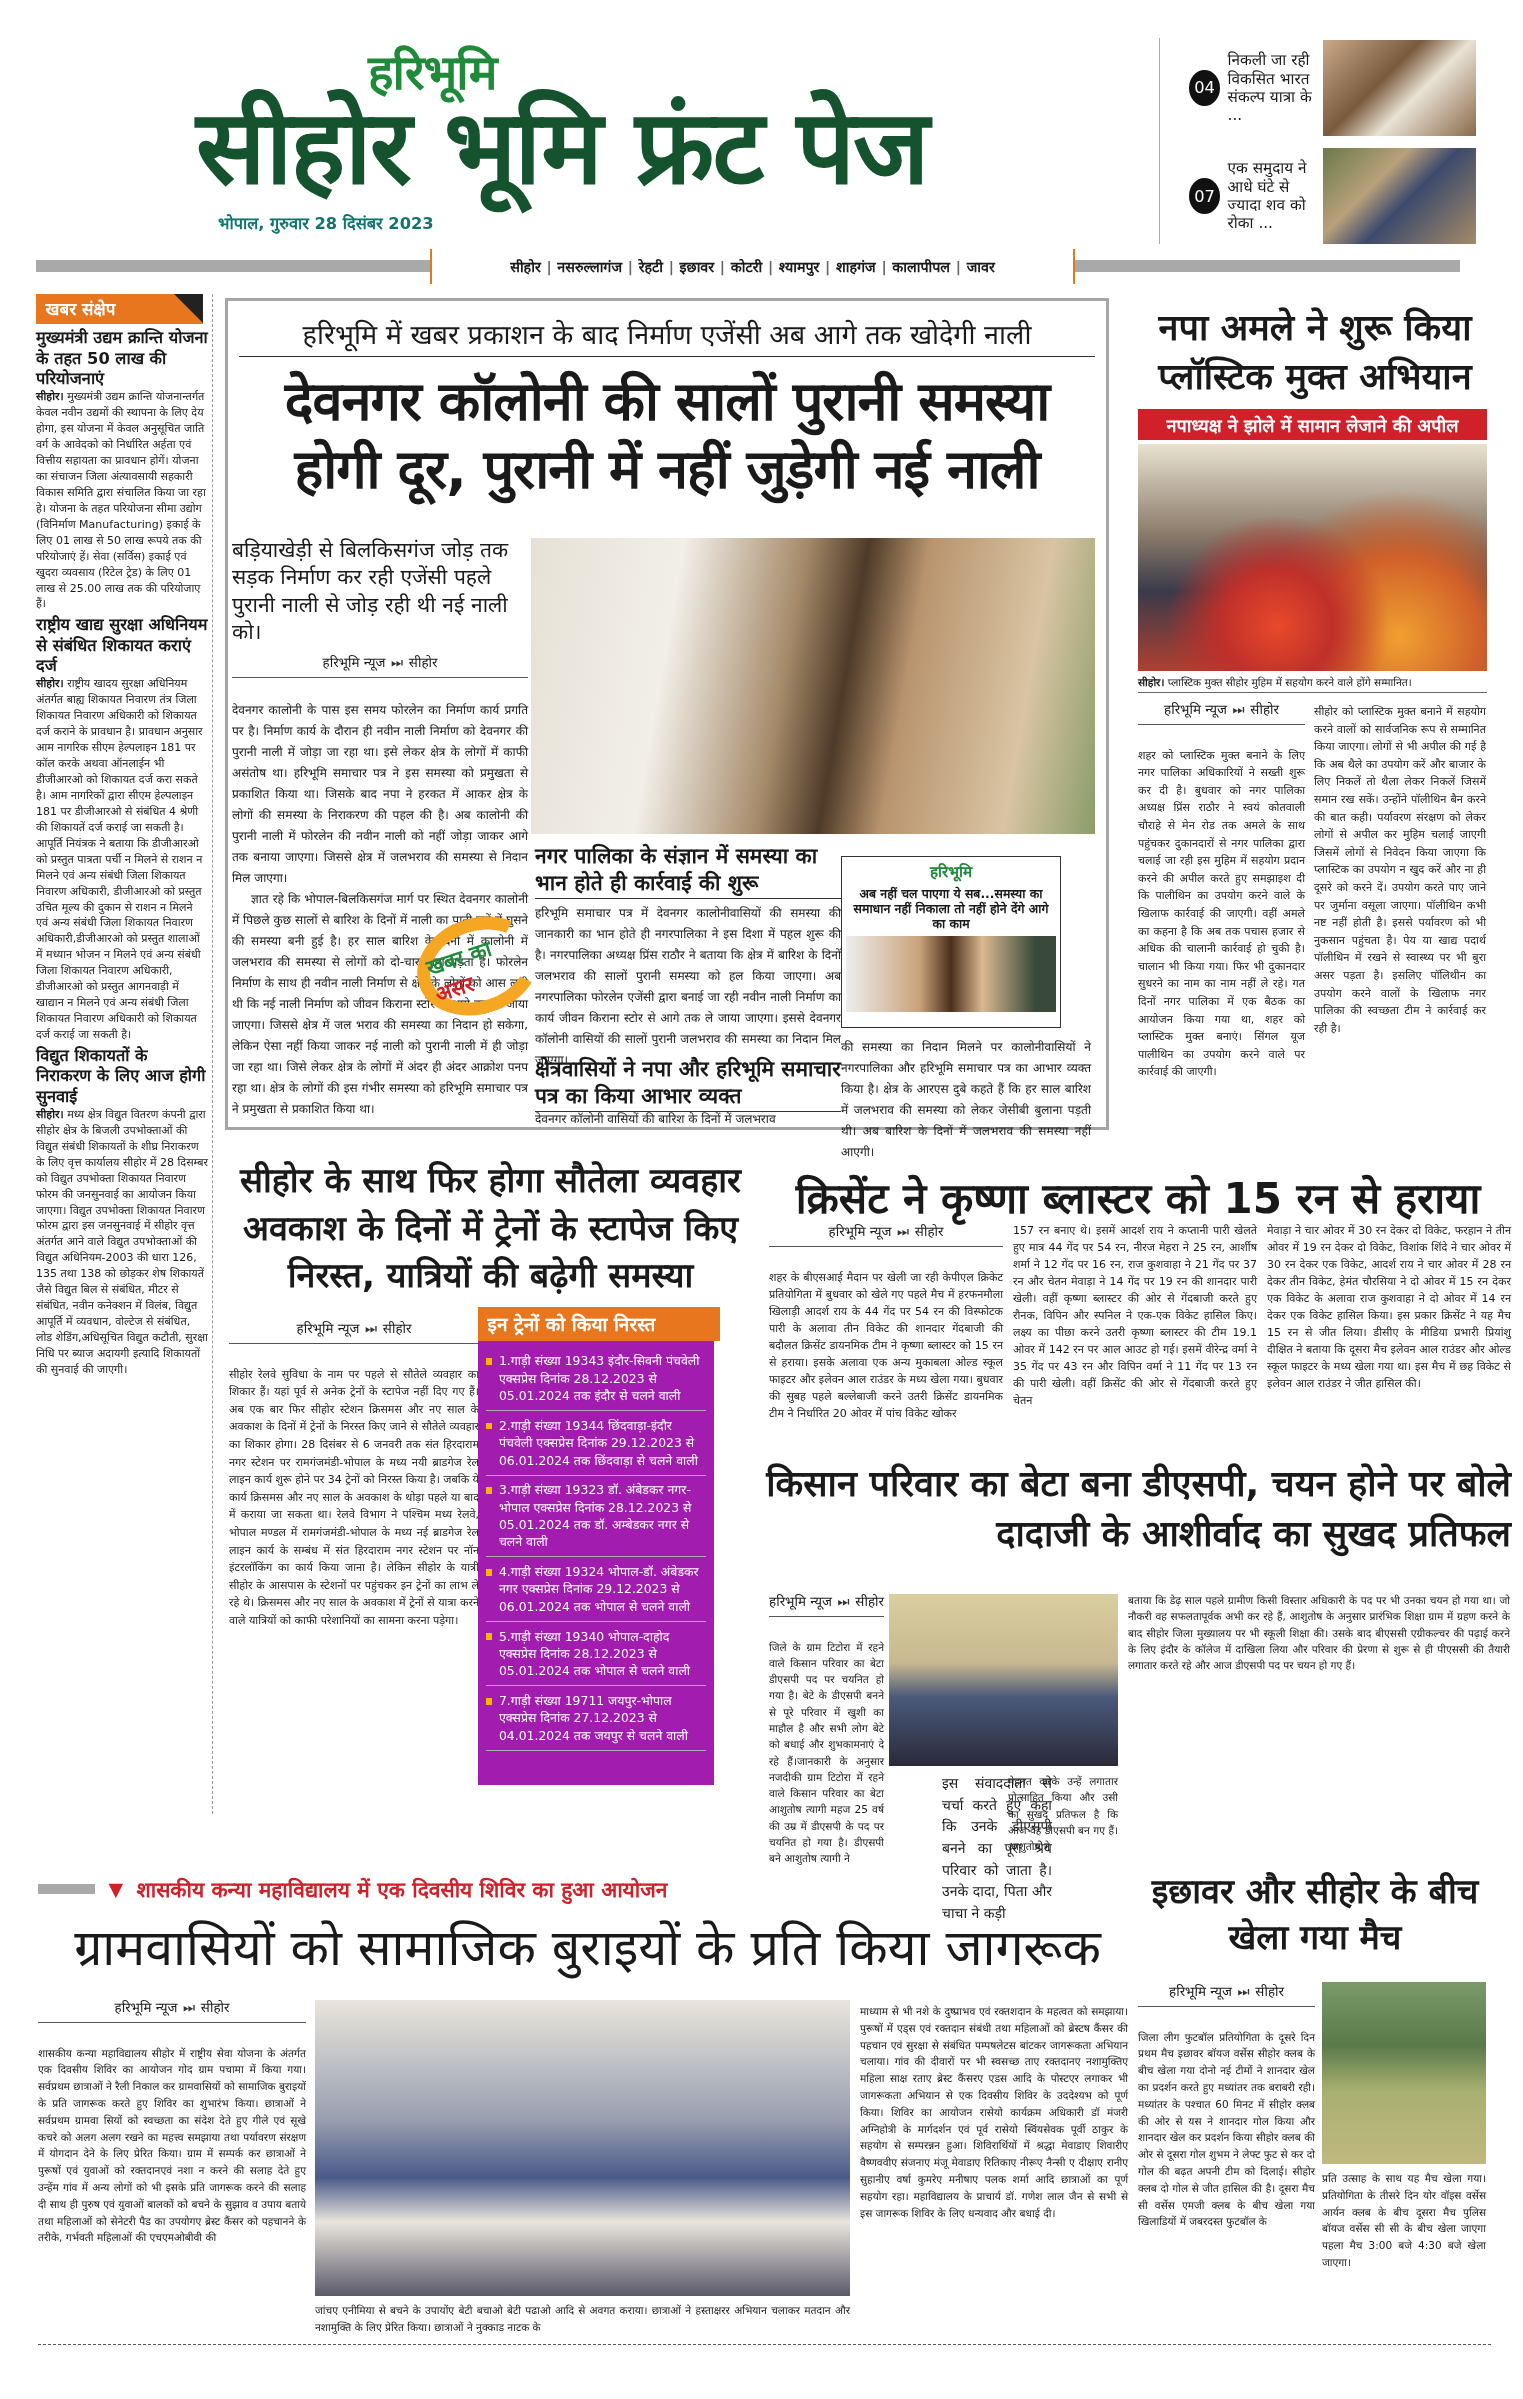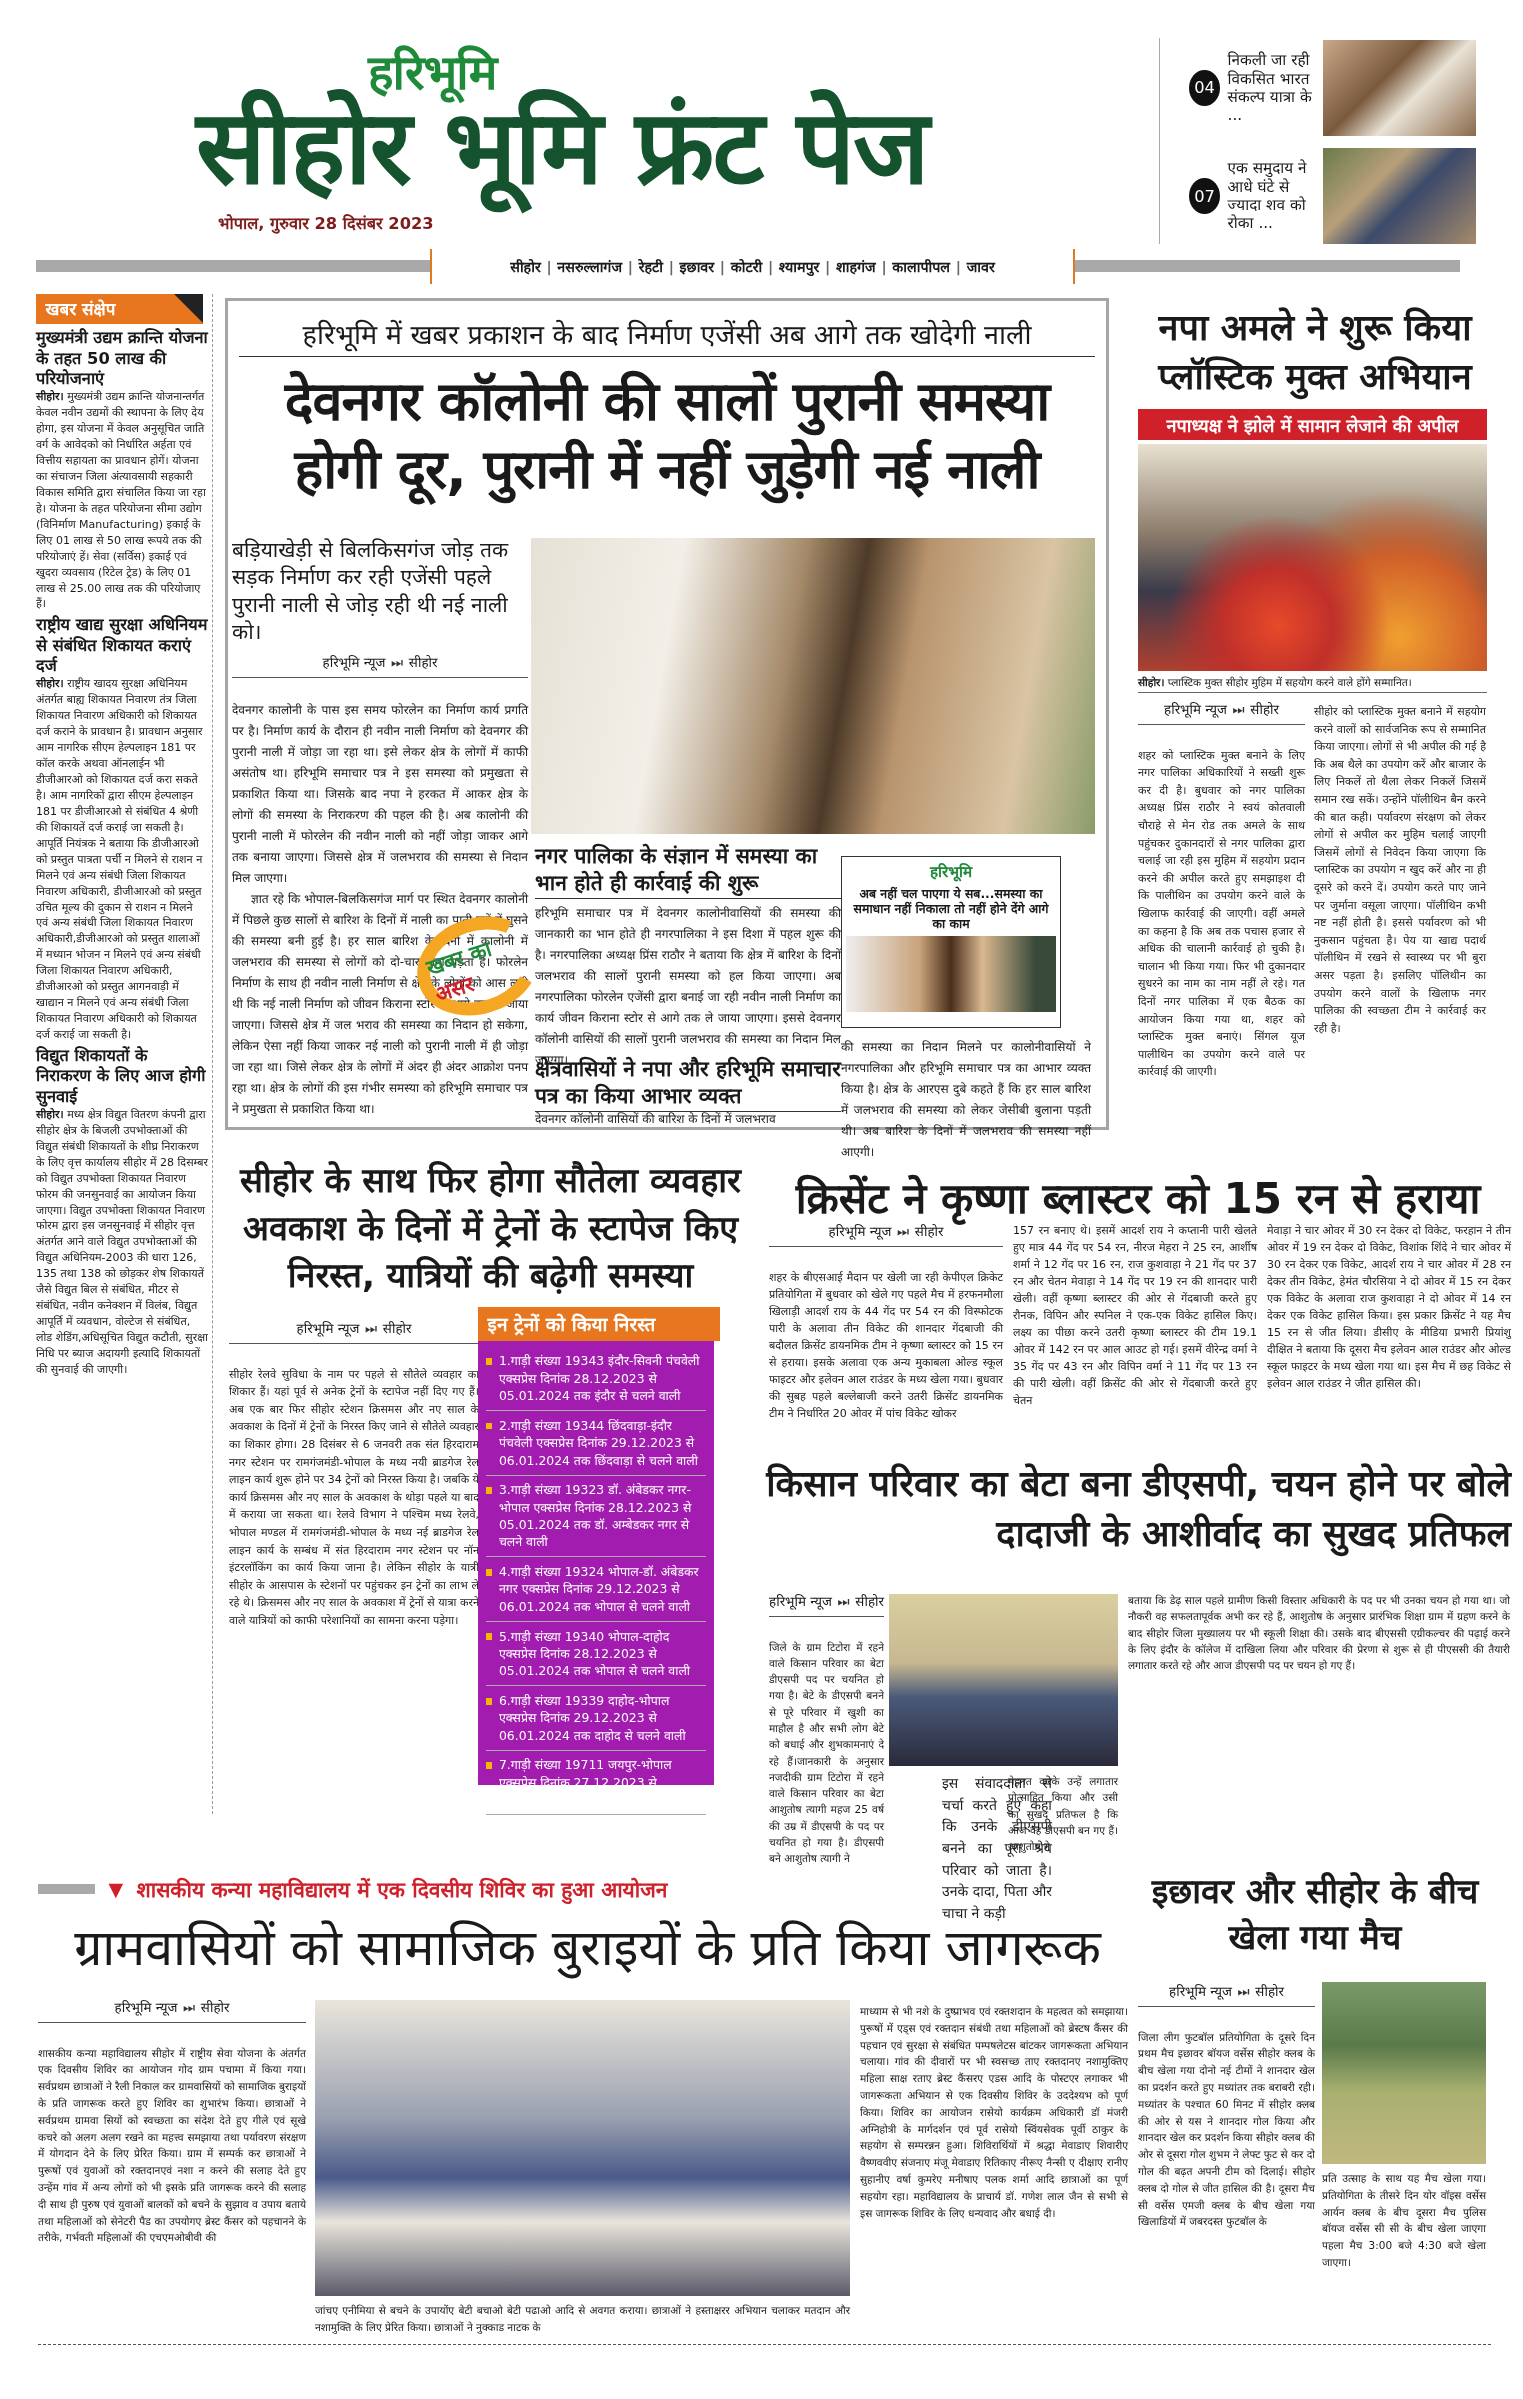--- a/index.html
+++ b/index.html
@@ -1,20 +1,20 @@
 <!DOCTYPE html>
 <html><head>
 <meta charset="utf-8">
 <style>
 *{box-sizing:border-box;margin:0;padding:0}
 body{width:1524px;height:2399px;background:#fff;font-family:"DejaVu Sans",sans-serif;color:#1a1a1a;position:relative;overflow:hidden}
 .abs{position:absolute}
 .masthead-brand{left:368px;top:38px;font-size:48px;font-weight:bold;color:#1f8a3a;letter-spacing:-1px}
 .masthead-title{left:196px;top:91px;font-size:103px;font-weight:bold;color:#14532d;letter-spacing:-1.9px;line-height:1.1}
-.masthead-date{left:218px;top:212px;font-size:16.3px;font-weight:bold;color:#7f1d1d}
+.masthead-date{left:218px;top:212px;font-size:16.3px;font-weight:bold;color:#0f766e}
 .teaser-box{left:1159px;top:38px;width:325px;height:206px;border-left:1.9px solid #aaa}
 .teaser{position:absolute;left:29px;width:287px;height:96px;display:flex;align-items:center}
 .teaser .num{width:31px;height:36px;border-radius:50%;background:#111;color:#fff;font-size:16.3px;display:flex;align-items:center;justify-content:center;flex:none}
 .teaser .txt{width:100px;font-size:15.3px;margin-left:7.6px;line-height:1.2}
 .teaser .ph{width:153px;height:96px;margin-left:9.6px;background:linear-gradient(135deg,#c9a98a,#7a5a3c 40%,#e9e2d6 60%,#8a6a4a);flex:none}
 .teaser.t2 .ph{background:linear-gradient(135deg,#6b7a4a,#b8a07a 35%,#3c4a6b 55%,#a58a6a)}
 .nav-bar{left:36px;top:260px;width:1424px;height:11.5px;background:#a9a9a9}
 .nav-inner{left:430px;top:249px;width:645px;height:35px;background:#fff;border-left:2.9px solid #e07a20;border-right:2.9px solid #e07a20;display:flex;align-items:center;justify-content:center;gap:5.7px;font-size:14.3px;font-weight:bold}
 .nav-inner .sep{color:#666}
 .col-left{left:36px;top:294px;width:172px;font-size:11px;line-height:1.45}
@@ -164,21 +164,20 @@
   <div class="body-text" style="font-size:11px;line-height:1.6">सीहोर रेलवे सुविधा के नाम पर पहले से सौतेले व्यवहार का शिकार हैं। यहां पूर्व से अनेक ट्रेनों के स्टापेज नहीं दिए गए हैं। अब एक बार फिर सीहोर स्टेशन क्रिसमस और नए साल के अवकाश के दिनों में ट्रेनों के निरस्त किए जाने से सौतेले व्यवहार का शिकार होगा। 28 दिसंबर से 6 जनवरी तक संत हिरदाराम नगर स्टेशन पर रामगंजमंडी-भोपाल के मध्य नयी ब्राडगेज रेल लाइन कार्य शुरू होने पर 34 ट्रेनों को निरस्त किया है। जबकि ये कार्य क्रिसमस और नए साल के अवकाश के थोड़ा पहले या बाद में कराया जा सकता था। रेलवे विभाग ने पश्चिम मध्य रेलवे, भोपाल मण्डल में रामगंजमंडी-भोपाल के मध्य नई ब्राडगेज रेल लाइन कार्य के सम्बंध में संत हिरदाराम नगर स्टेशन पर नॉन इंटरलॉकिंग का कार्य किया जाना है। लेकिन सीहोर के यात्री सीहोर के आसपास के स्टेशनों पर पहुंचकर इन ट्रेनों का लाभ ले रहे थे। क्रिसमस और नए साल के अवकाश में ट्रेनों से यात्रा करने वाले यात्रियों को काफी परेशानियों का सामना करना पड़ेगा।</div>
 </div>
 <div class="abs train-box">
   <div class="train-title">इन ट्रेनों को किया निरस्त</div>
   <ul class="train-list">
     <li>1.गाड़ी संख्या 19343 इंदौर-सिवनी पंचवेली एक्सप्रेस दिनांक 28.12.2023 से 05.01.2024 तक इंदौर से चलने वाली</li>
     <li>2.गाड़ी संख्या 19344 छिंदवाड़ा-इंदौर पंचवेली एक्सप्रेस दिनांक 29.12.2023 से 06.01.2024 तक छिंदवाड़ा से चलने वाली</li>
     <li>3.गाड़ी संख्या 19323 डॉ. अंबेडकर नगर-भोपाल एक्सप्रेस दिनांक 28.12.2023 से 05.01.2024 तक डॉ. अम्बेडकर नगर से चलने वाली</li>
     <li>4.गाड़ी संख्या 19324 भोपाल-डॉ. अंबेडकर नगर एक्सप्रेस दिनांक 29.12.2023 से 06.01.2024 तक भोपाल से चलने वाली</li>
     <li>5.गाड़ी संख्या 19340 भोपाल-दाहोद एक्सप्रेस दिनांक 28.12.2023 से 05.01.2024 तक भोपाल से चलने वाली</li>
-    <li>6.गाड़ी संख्या 19339 दाहोद-भोपाल एक्सप्रेस दिनांक 29.12.2023 से 06.01.2024 तक दाहोद से चलने वाली</li>
     <li>7.गाड़ी संख्या 19711 जयपुर-भोपाल एक्सप्रेस दिनांक 27.12.2023 से 04.01.2024 तक जयपुर से चलने वाली</li>
   </ul>
 </div>
 
 <div class="abs cricket-head">क्रिसेंट ने कृष्णा ब्लास्टर को 15 रन से हराया</div>
 <div class="abs" style="left:769px;top:1222px;width:234px">
   <div class="byline"><span>हरिभूमि न्यूज</span><span class="arrow">⏭</span><span>सीहोर</span></div>
   <div class="body-text" style="font-size:11px;line-height:1.55">शहर के बीएसआई मैदान पर खेली जा रही केपीएल क्रिकेट प्रतियोगिता में बुधवार को खेले गए पहले मैच में हरफनमौला खिलाड़ी आदर्श राय के 44 गेंद पर 54 रन की विस्फोटक पारी के अलावा तीन विकेट की शानदार गेंदबाजी की बदौलत क्रिसेंट डायनमिक टीम ने कृष्णा ब्लास्टर को 15 रन से हराया। इसके अलावा एक अन्य मुकाबला ओल्ड स्कूल फाइटर और इलेवन आल राउंडर के मध्य खेला गया। बुधवार की सुबह पहले बल्लेबाजी करने उतरी क्रिसेंट डायनमिक टीम ने निर्धारित 20 ओवर में पांच विकेट खोकर</div>
 </div>
 <div class="abs body-text" style="left:1013px;top:1222px;width:244px;font-size:11px;line-height:1.55">157 रन बनाए थे। इसमें आदर्श राय ने कप्तानी पारी खेलते हुए मात्र 44 गेंद पर 54 रन, नीरज मेहरा ने 25 रन, आर्शीष शर्मा ने 12 गेंद पर 16 रन, राज कुशवाहा ने 21 गेंद पर 37 रन और चेतन मेवाड़ा ने 14 गेंद पर 19 रन की शानदार पारी खेली। वहीं कृष्णा ब्लास्टर की ओर से गेंदबाजी करते हुए रौनक, विपिन और स्पनिल ने एक-एक विकेट हासिल किए। लक्ष्य का पीछा करने उतरी कृष्णा ब्लास्टर की टीम 19.1 ओवर में 142 रन पर आल आउट हो गई। इसमें वीरेन्द्र वर्मा ने 35 गेंद पर 43 रन और विपिन वर्मा ने 11 गेंद पर 13 रन की पारी खेली। वहीं क्रिसेंट की ओर से गेंदबाजी करते हुए चेतन</div>

